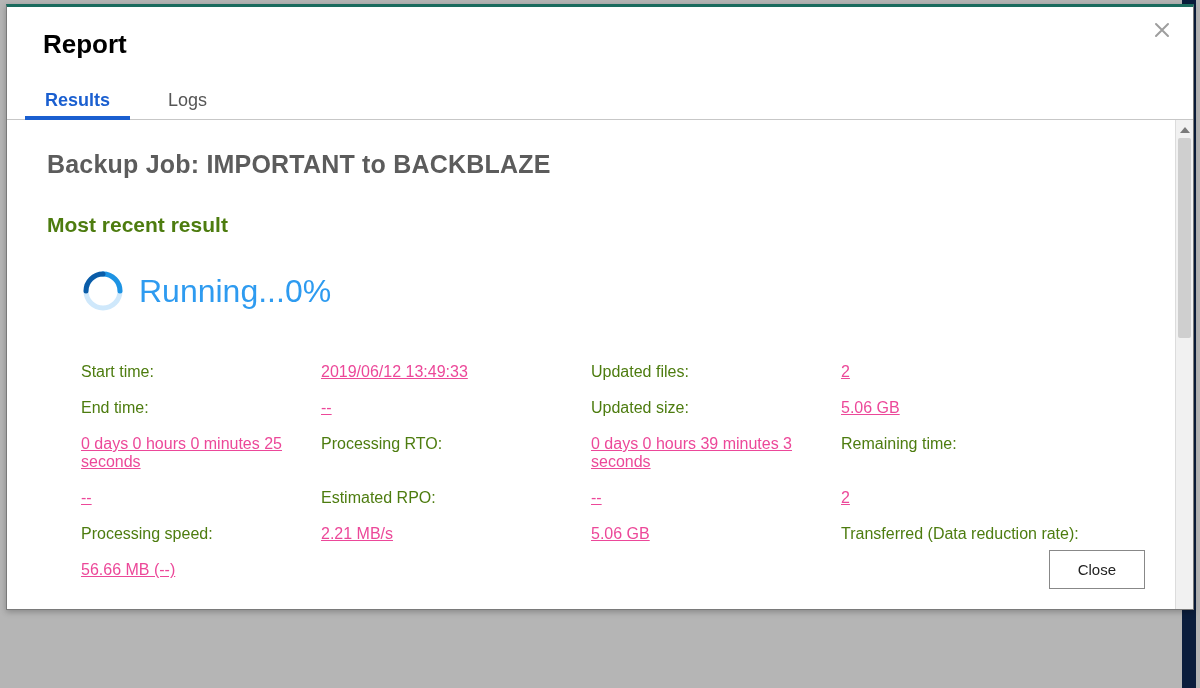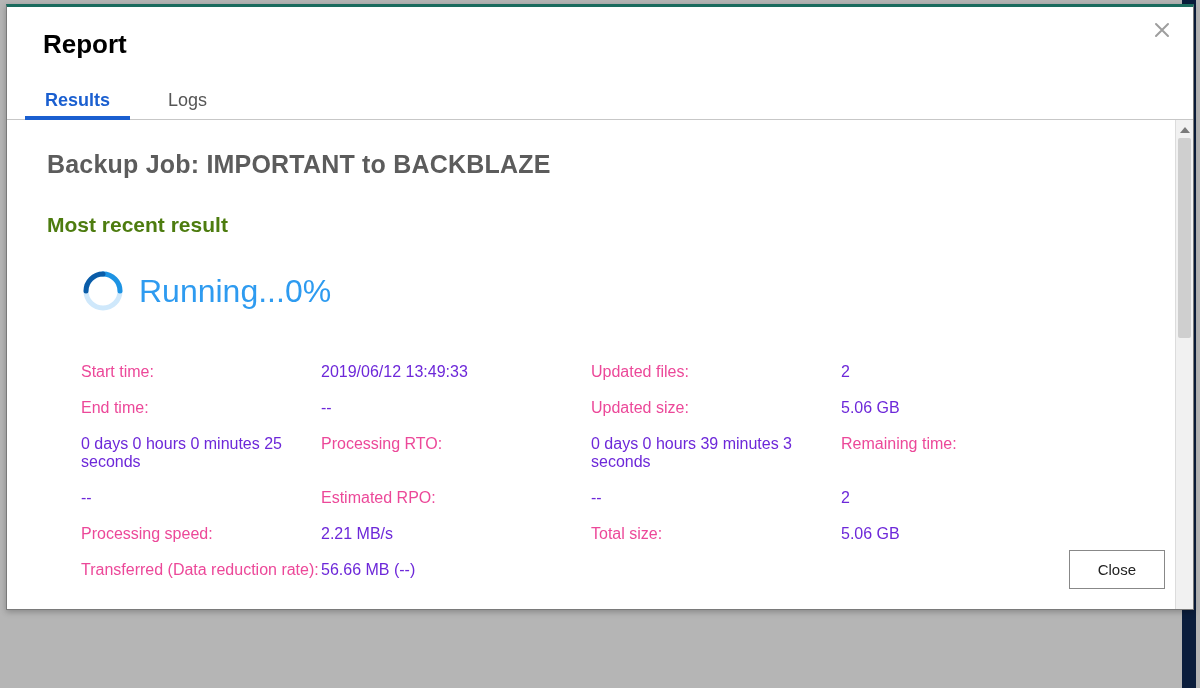--- a/index.html
+++ b/index.html
@@ -80,24 +80,24 @@
   }
   .stats {
     display: grid;
     grid-template-columns: 240px 270px 250px 1fr;
     row-gap: 18px;
     column-gap: 0px;
     padding-left: 34px;
     padding-right: 20px;
     font-size: 16px;
   }
-  .label { color: #ec4899; }
-  .value { color: #6d28d9; }
+  .label { color: #4d7c0f; }
+  .value { color: #ec4899; text-decoration: underline; }
   .footer {
-    position:absolute; right: 28px; bottom: 20px;
+    position:absolute; right: 48px; bottom: 20px;
   }
   .btn-close {
     border: 1px solid #888; background:#fff; color:#222;
     padding: 10px 28px; font-size: 15px; cursor:pointer;
   }
 </style>
 </head>
 <body>
 
 <div class="backdrop">
@@ -159,21 +159,20 @@
 
           <div class="label">Remaining time:</div>
           <div class="value">--</div>
           <div class="label">Estimated RPO:</div>
           <div class="value">--</div>
 
           <div class="value">2</div>
           <div class="label">Processing speed:</div>
           <div class="value">2.21 MB/s</div>
 
-          <div class="label">Total size:</div>
           <div class="value">5.06 GB</div>
           <div class="label">Transferred (Data reduction rate):</div>
           <div class="value">56.66 MB (--)</div>
         </div>
 
       </div>
     </div>
 
     <div class="scrollbar">
       <div class="arrow-up">

